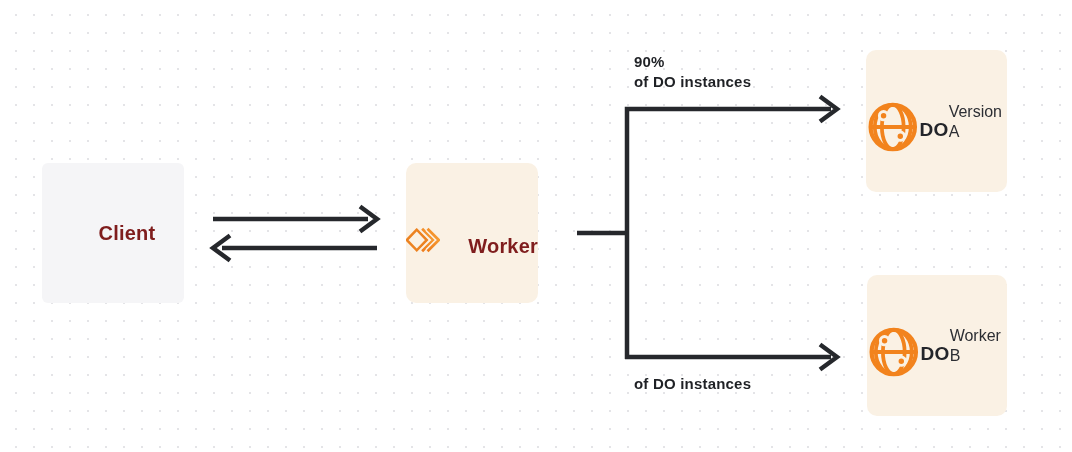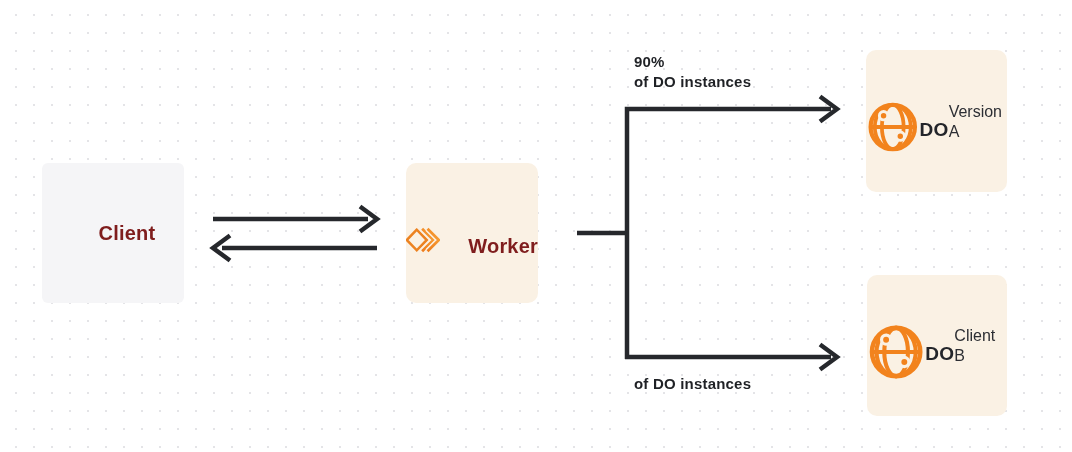--- a/index.html
+++ b/index.html
@@ -107,21 +107,21 @@
       <g fill="none" stroke="#f2831d" stroke-linecap="butt">
         <circle cx="32" cy="32" r="26.5" stroke-width="5"></circle>
         <ellipse cx="32" cy="32" rx="13" ry="26.5" stroke-width="4.5"></ellipse>
         <ellipse cx="32" cy="32" rx="21.5" ry="26.5" stroke-width="4.5"></ellipse>
         <line x1="6" y1="32" x2="58" y2="32" stroke-width="4.5"></line>
       </g>
       <circle cx="21" cy="18.5" r="5" fill="#f2831d" stroke="#faf1e4" stroke-width="3.5"></circle>
       <circle cx="41" cy="43" r="5" fill="#f2831d" stroke="#faf1e4" stroke-width="3.5"></circle>
     </svg>
     <span class="do-title">DO</span>
-    <span class="do-subtitle">Client B</span>
+    <span class="do-subtitle">Worker B</span>
   </div>
 
   <div class="pct-label pct-top">
     <div>90%</div>
     <div>of DO instances</div>
   </div>
   <div class="pct-label pct-bottom">
     <div>of DO instances</div>
   </div>
 

